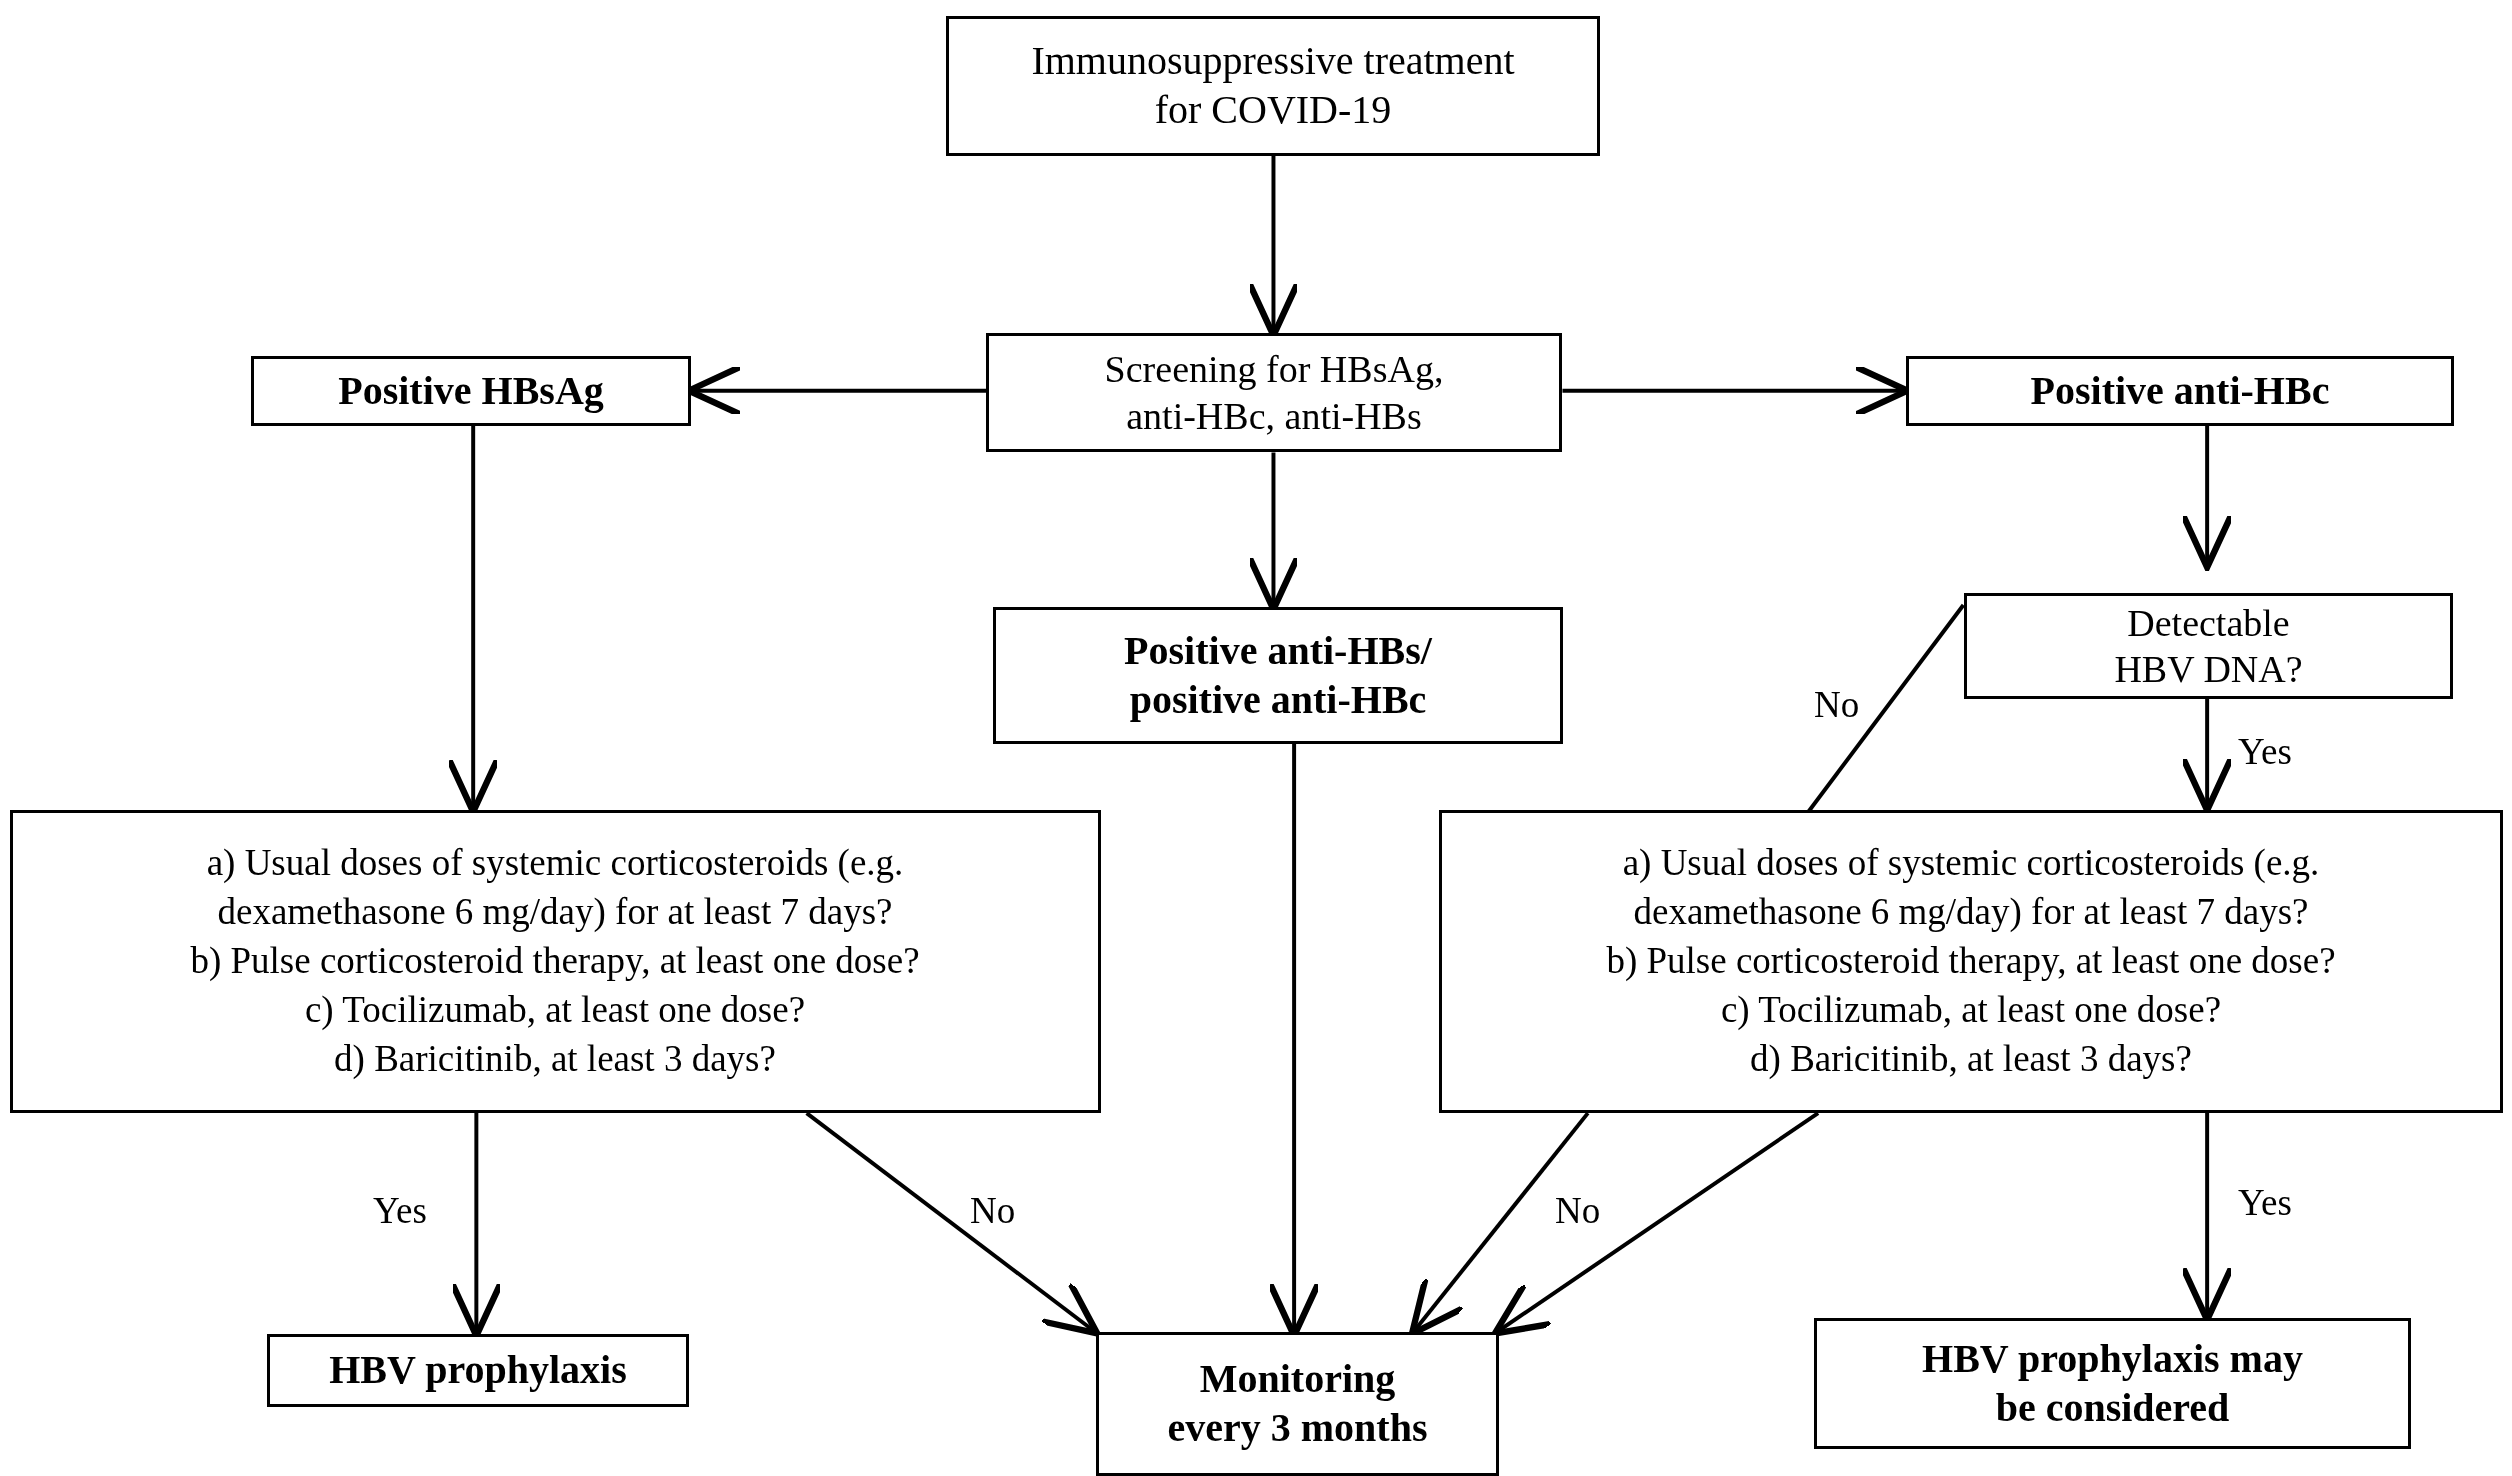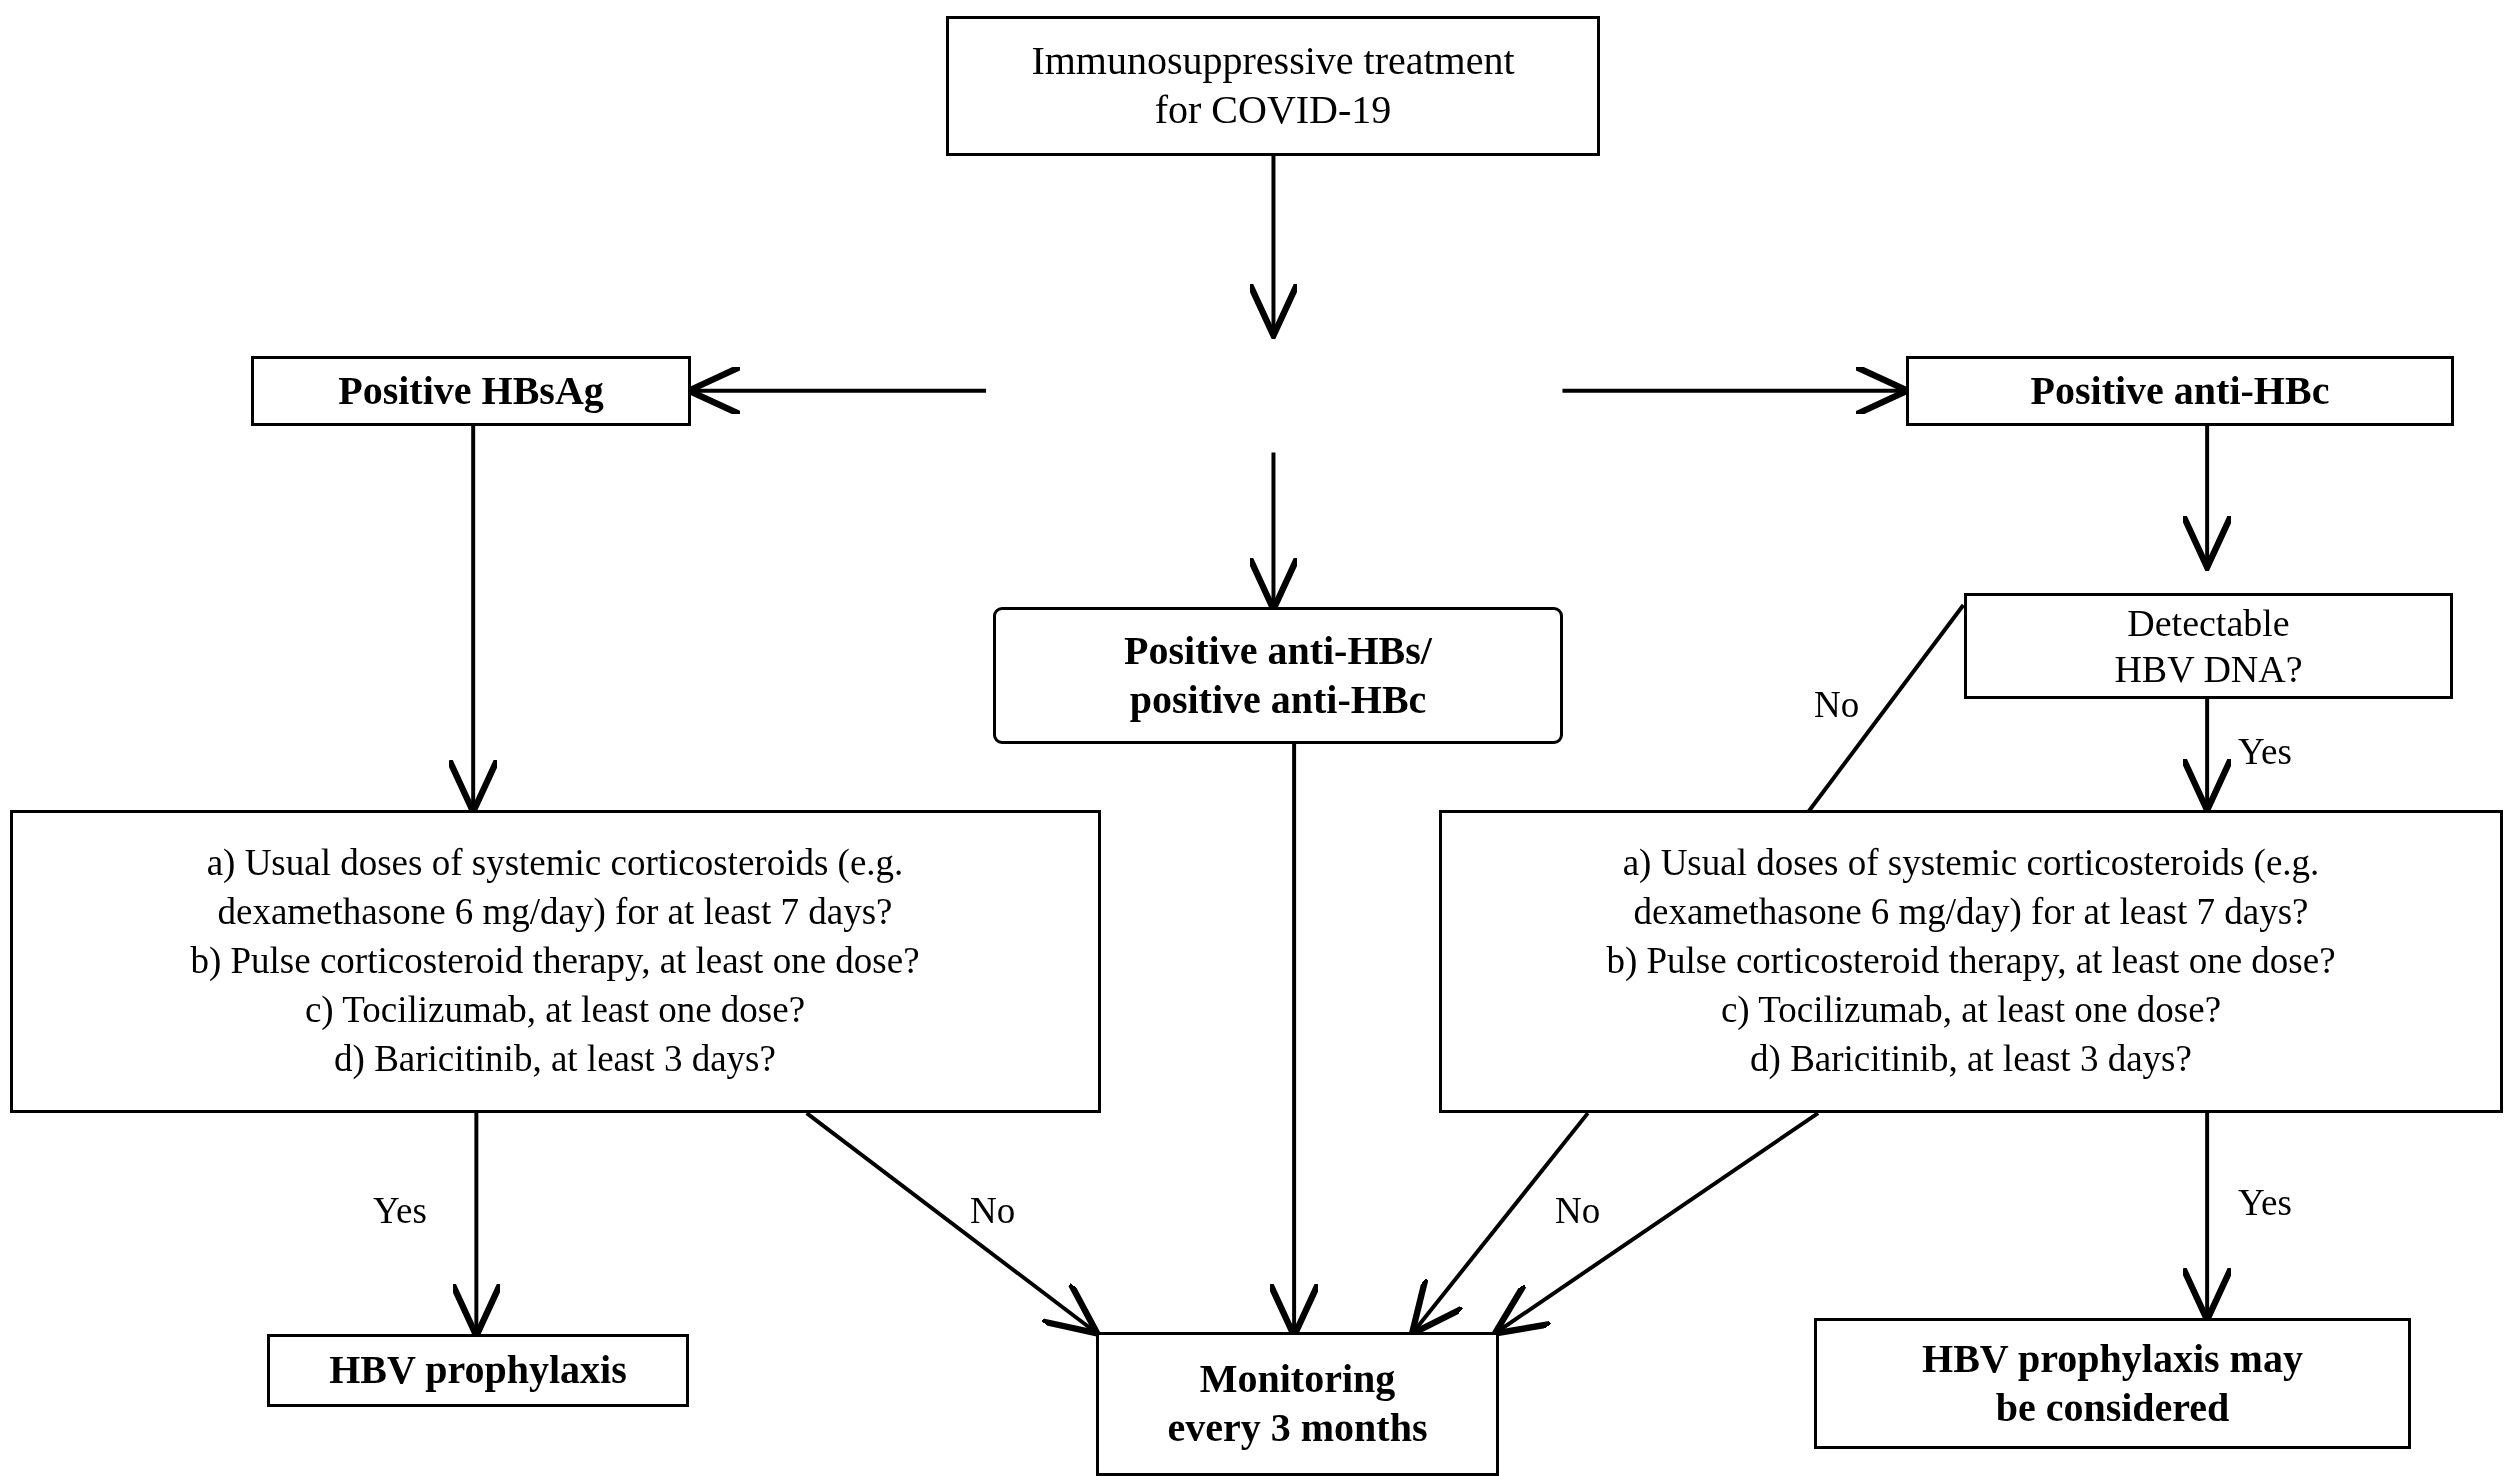--- a/index.html
+++ b/index.html
@@ -103,30 +103,34 @@
     <line x1="2290" y1="1402" x2="1885" y2="1678" stroke="#000000" stroke-width="5" marker-end="url(#arrowhead)"></line>
 
     <line x1="2780" y1="1400" x2="2780" y2="1660" stroke="#000000" stroke-width="5" marker-end="url(#arrowhead)"></line>
   </svg>
 
   <div class="node-box" style="left:946px; top:16px; width:654px; height:140px;">
     <span class="node-text t-50">Immunosuppressive treatment
 for COVID-19</span>
   </div>
 
+  <div class="node-box" style="left:986px; top:333px; width:576px; height:119px;">
+    <span class="node-text t-48">Screening for HBsAg,
+anti-HBc, anti-HBs</span>
+  </div>
 
   <div class="node-box bold-node" style="left:251px; top:356px; width:440px; height:70px;">
     <span class="node-text t-50">Positive HBsAg</span>
   </div>
 
   <div class="node-box bold-node" style="left:1906px; top:356px; width:548px; height:70px;">
     <span class="node-text t-50">Positive anti-HBc</span>
   </div>
 
-  <div class="node-box bold-node" style="left:993px; top:607px; width:570px; height:137px;border-radius:9px;">
+  <div class="node-box bold-node" style="left:993px; top:607px; width:570px; height:137px;">
     <span class="node-text t-50">Positive anti-HBs/
 positive anti-HBc</span>
   </div>
 
   <div class="node-box" style="left:1964px; top:593px; width:489px; height:106px;">
     <span class="node-text t-48">Detectable
 HBV DNA?</span>
   </div>
 
   <div class="node-box criteria-box" style="left:9.5px; top:810px; width:1091px; height:303px;">

